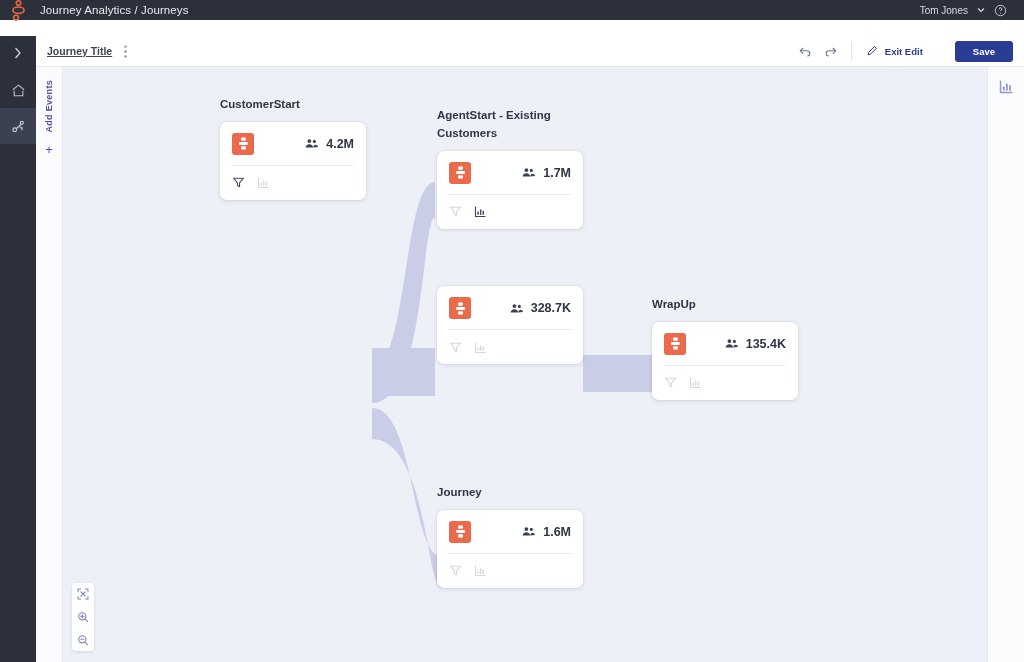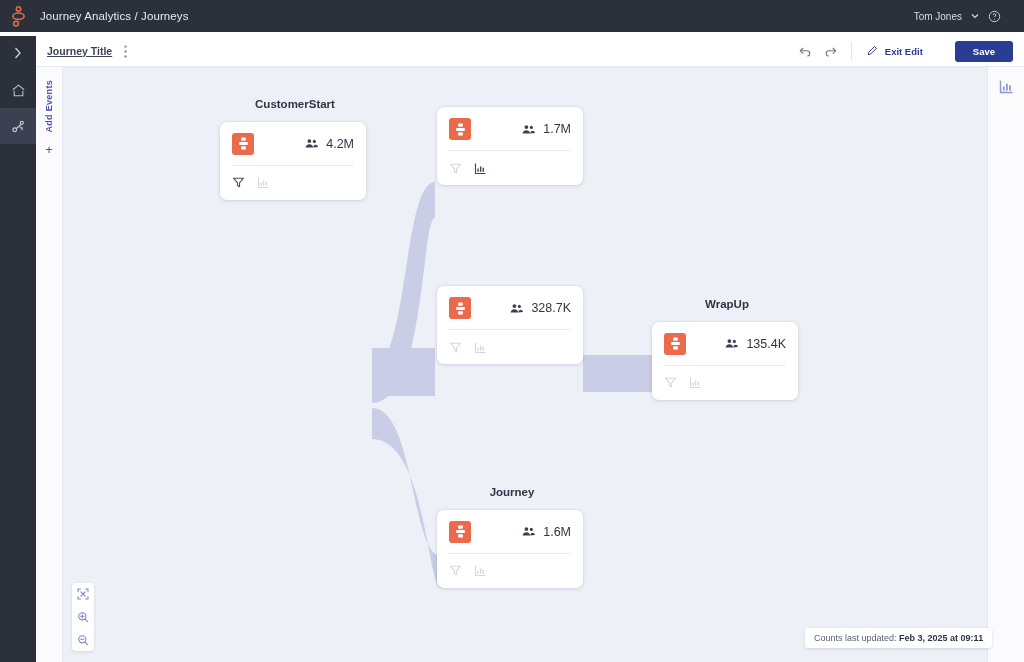--- a/index.html
+++ b/index.html
@@ -6,29 +6,29 @@
   html, body {
     width: 1024px; height: 662px;
     font-family: "Liberation Sans", sans-serif;
     background: #ffffff;
     overflow: hidden;
   }
   .app { position: relative; width: 1024px; height: 662px; background:#fff; }
 
   
   .topbar {
-    position:absolute; left:0; top:0; width:1024px; height:32px;
+    position:absolute; left:0; top:0; width:1024px; height:20px;
     background:#2b303b; display:flex; align-items:center;
   }
   .logo-box { width:36px; height:36px; display:flex; align-items:center; justify-content:center; }
   .topbar-title {
     color:#e8eaf0; font-size:11.5px; margin-left:4px; letter-spacing:.1px;
   }
   .topbar-right {
-    margin-left:auto; display:flex; align-items:center; gap:9px; padding-right:23px;
+    margin-left:auto; display:flex; align-items:center; gap:9px; padding-right:17px;
   }
   .user-name { color:#d9dce4; font-size:10px; }
   .chev { color:#d9dce4; font-size:9px; line-height:1; }
   .help-icon { color:#c9cdd8; display:flex; }
 
   
   .leftrail {
     position:absolute; left:0; top:36px; width:36px; height:626px;
     background:#2b303b;
   }
@@ -86,36 +86,36 @@
   .rightrail {
     position:absolute; left:987px; top:67px; width:37px; height:595px;
     background:#fbfbfd; border-left:1px solid #e6e8ef;
     display:flex; flex-direction:column; align-items:center; padding-top:12px;
   }
   .rightrail-icon { color:#8f97d0; }
 
   
   .node { position:absolute; }
   .node-label {
-    text-align:center; font-size:11.5px; font-weight:bold; color:#2f3545;
+    font-size:11.5px; font-weight:bold; color:#2f3545;
     line-height:1.55; margin-bottom:8px; width:100%;
   }
   .node-card {
     width:146px; background:#ffffff; border-radius:7px;
     box-shadow:0 1px 4px rgba(40,50,90,.13), 0 0 0 1px rgba(40,50,90,.03);
     padding:11px 12px 7px 12px; position:relative;
   }
   .node-top { display:flex; align-items:center; }
   .node-sq {
     width:22px; height:22px; border-radius:3px; background:#ec6a4c;
     display:flex; align-items:center; justify-content:center; flex:0 0 auto;
   }
   .node-count {
     margin-left:auto; display:flex; align-items:center; gap:8px;
-    font-size:12.5px; font-weight:normal; color:#2f3545;
+    font-size:12.5px; font-weight:bold; color:#2f3545;
   }
   .people-icon { color:#3a4154; display:flex; }
   .node-sep { height:1px; background:#e8eaf1; margin:10px 0 7px 0; }
   .node-actions { display:flex; align-items:center; gap:12px; height:20px; }
   .act { display:flex; align-items:center; }
   .act.dark { color:#4a5167; }
   .act.muted { color:#d3d7e3; }
   .act.chart-dark { color:#3f465c; }
 
   
@@ -283,20 +283,21 @@
               <rect x="3.6" y="7" width="1.5" height="3.6" fill="#d3d7e3" stroke="none"></rect>
               <rect x="6.4" y="4.8" width="1.5" height="5.8" fill="#d3d7e3" stroke="none"></rect>
               <rect x="9.2" y="6.2" width="1.5" height="4.4" fill="#d3d7e3" stroke="none"></rect>
             </svg>
           </span>
         </div>
       </div>
     </div>
 
     <div class="node" style="left:374px; top:40px; width:150px;">
+      <div class="node-label">AgentStart - Existing Customers</div>
       <div class="node-card">
         <div class="node-top">
           <div class="node-sq">
             <svg width="11" height="13" viewBox="0 0 12 14" fill="#fff">
               <rect x="3.4" y="0.4" width="5.2" height="3.6" rx="1"></rect>
               <rect x="1.2" y="5.4" width="9.6" height="3.2" rx="1"></rect>
               <rect x="3.4" y="10" width="5.2" height="3.6" rx="1"></rect>
             </svg>
           </div>
           <div class="node-count">
@@ -489,18 +490,14 @@
     </span>
     <span class="zbtn">
       <svg width="12" height="12" viewBox="0 0 14 14" fill="none" stroke="#7c84c4" stroke-width="1.25" stroke-linecap="round">
         <circle cx="6.2" cy="6.2" r="4.2"></circle>
           <path d="M9.4 9.4l3 3"></path>
         <path d="M4.3 6.2h3.8"></path>
       </svg>
     </span>
   </div>
 
-  <div class="toast">
-    <span>Counts last updated:</span>
-    <b>Feb 3, 2025 at 09:11</b>
-  </div>
 
 </div>
 
 </body></html>

